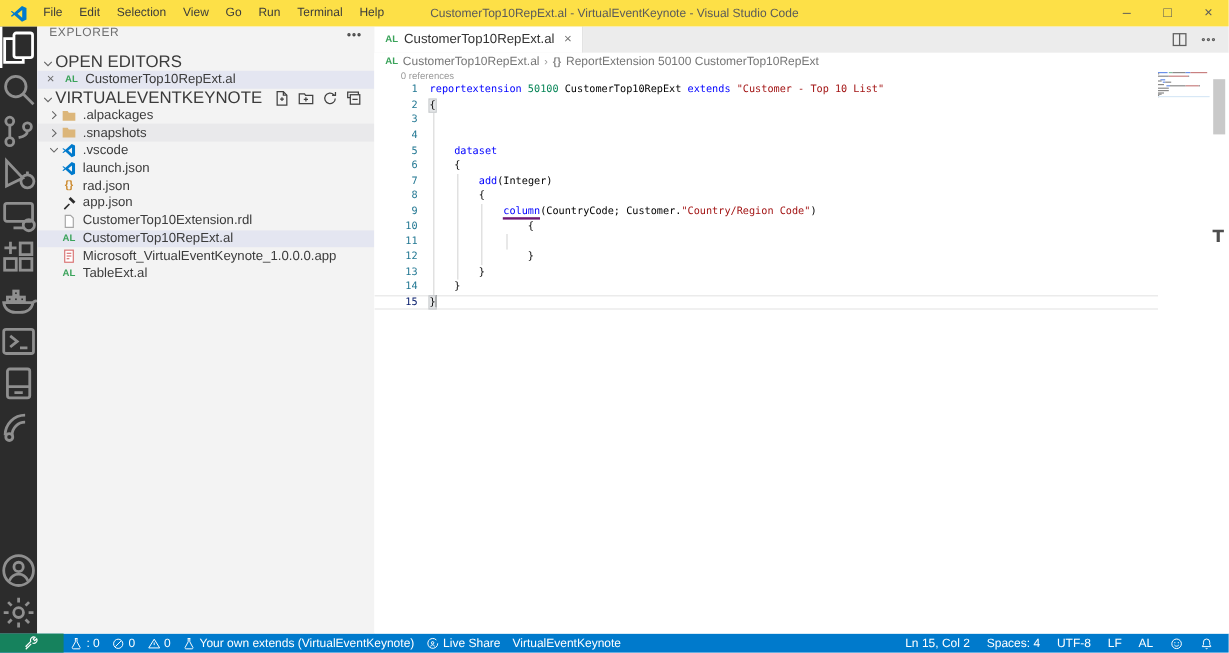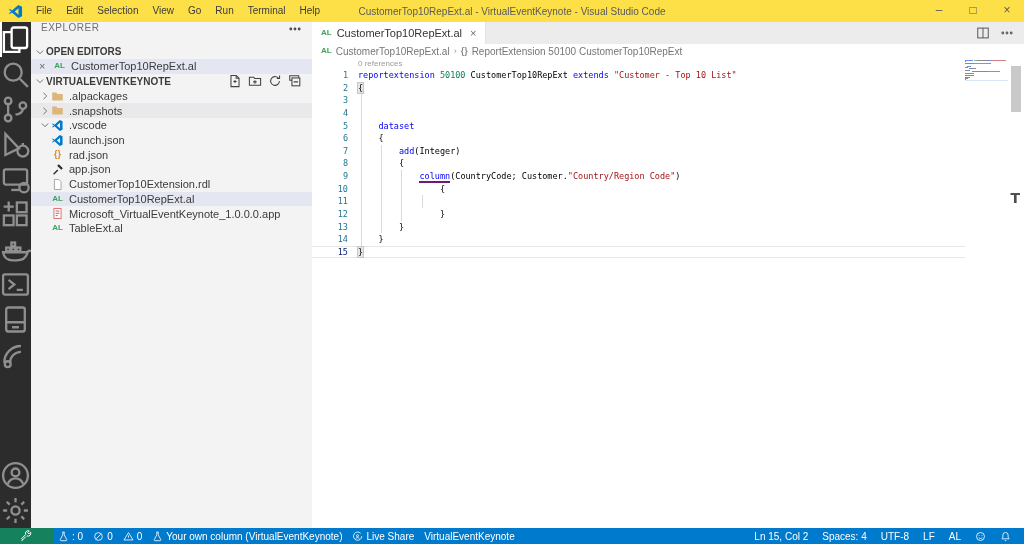--- a/index.html
+++ b/index.html
@@ -20,21 +20,21 @@
   .activitybar{width:31px;background:#2C2C2C;display:flex;flex-direction:column;flex:none}
   .ab-item{height:35px;display:flex;align-items:center;justify-content:center;color:#8F8F8F}
   .ab-item svg{width:17px;height:17px}
   .ab-item.active{color:#FFFFFF;box-shadow:inset 2px 0 0 #FFFFFF}
   .ab-spacer{flex:1}
 
   
   .sidebar{width:281px;background:#F3F3F3;display:flex;flex-direction:column;flex:none;color:#3B3B3B;overflow:hidden}
   .exp-title{height:22px;display:flex;align-items:flex-start;padding:0 10px;font-size:10px;color:#6F6F6F;letter-spacing:.5px;flex:none}
   .exp-title .more{margin-left:auto;color:#424242}
-  .section-h{height:15px;display:flex;align-items:center;font-weight:bold;font-size:10px;color:#3B3B3B;padding-left:3px;flex:none}
+  .section-h{height:15px;display:flex;align-items:flex-end;font-weight:normal;font-size:14px;color:#3B3B3B;padding-left:3px;flex:none}
   .section-h .chev{width:12px;height:12px;color:#646464;flex:none}
   .section-h .acts{margin-left:auto;display:flex;gap:6px;padding-right:10px}
   .section-h .acts span{width:14px;height:14px;color:#424242}
   .row{height:14.7px;display:flex;align-items:center;white-space:nowrap;font-size:11px;padding-left:8px;flex:none}
   .row .chev{width:12px;height:12px;color:#646464;flex:none}
   .row .sp{width:12px;flex:none}
   .row .fico{width:13px;height:13px;margin-right:5px;flex:none;display:flex;align-items:center;justify-content:center}
   .row .close-x{width:12px;color:#6a6a6a;font-size:11px;margin-right:2px}
   .row.child{}
   .sel{background:#E4E6F1}
@@ -49,21 +49,21 @@
   .tabbar{height:22px;background:#ECECEC;display:flex;align-items:center;flex:none}
   .tab{height:22px;background:#FFFFFF;display:flex;align-items:center;padding:0 9px;font-size:11px;color:#333;gap:5px;border-right:1px solid #E3E3E3}
   .tab .close-x{color:#707070;font-size:11px;margin-left:3px}
   .tab-acts{margin-left:auto;display:flex;gap:10px;padding-right:10px;color:#5E5E5E}
   .tab-acts span{width:14px;height:14px}
   .bc{height:14px;display:flex;align-items:center;font-size:10px;color:#767676;padding-left:9px;gap:4px;flex:none;background:#fff}
   .bc .sep{color:#9A9A9A;font-size:9px}
   .bc .sym{color:#8A8A8A;font-weight:bold;font-size:9px}
 
   .code{position:relative;flex:1;font-family:"DejaVu Sans Mono",monospace;font-size:8.5px;overflow:hidden}
-  .lens{height:11px;line-height:11px;padding-left:46px;font-size:8px;color:#9B9B9B;font-family:"Liberation Sans",sans-serif}
+  .lens{height:11px;line-height:11px;padding-left:22px;font-size:8px;color:#9B9B9B;font-family:"Liberation Sans",sans-serif}
   .lines{position:relative;margin-right:59px}
   .cl{height:12.63px;line-height:12.63px;display:flex;white-space:pre;position:relative;z-index:1}
   .g{width:36px;text-align:right;color:#237893;flex:none;font-size:8.5px}
   .g.active{color:#0B216F}
   .ct{padding-left:10px}
   .kw{color:#0000FF}
   .num{color:#098658}
   .str{color:#A31515}
   .pl{color:#000000}
   .ul{border-bottom:2px solid #701a75}
@@ -522,21 +522,21 @@
           </svg>
         </span>
         <span>0</span>
       </div>
       <div class="sb-item">
         <span style="width: 11px; height: 11px;">
           <svg viewBox="0 0 16 16" fill="none" stroke="currentColor" stroke-width="1.2" style="width:100%;height:100%">
             <path d="M6.4 1.6h3.2M7 1.6v4L3.4 12.2a1.2 1.2 0 0 0 1.1 1.9h7a1.2 1.2 0 0 0 1.1-1.9L9 5.6v-4"></path>
           </svg>
         </span>
-        <span>Your own column (VirtualEventKeynote)</span>
+        <span>Your own extends (VirtualEventKeynote)</span>
       </div>
       <div class="sb-item">
         <span style="width: 11px; height: 11px;">
           <svg viewBox="0 0 16 16" fill="none" stroke="currentColor" stroke-width="1.2" style="width:100%;height:100%">
             <path d="M12.6 3.4a6 6 0 1 0 1.6 4"></path>
             <circle cx="8" cy="6.8" r="1.5"></circle>
             <path d="M5.7 11.2c.4-1.3 1.3-2 2.3-2s1.9.7 2.3 2"></path>
           </svg>
         </span>
         <span>Live Share</span>

